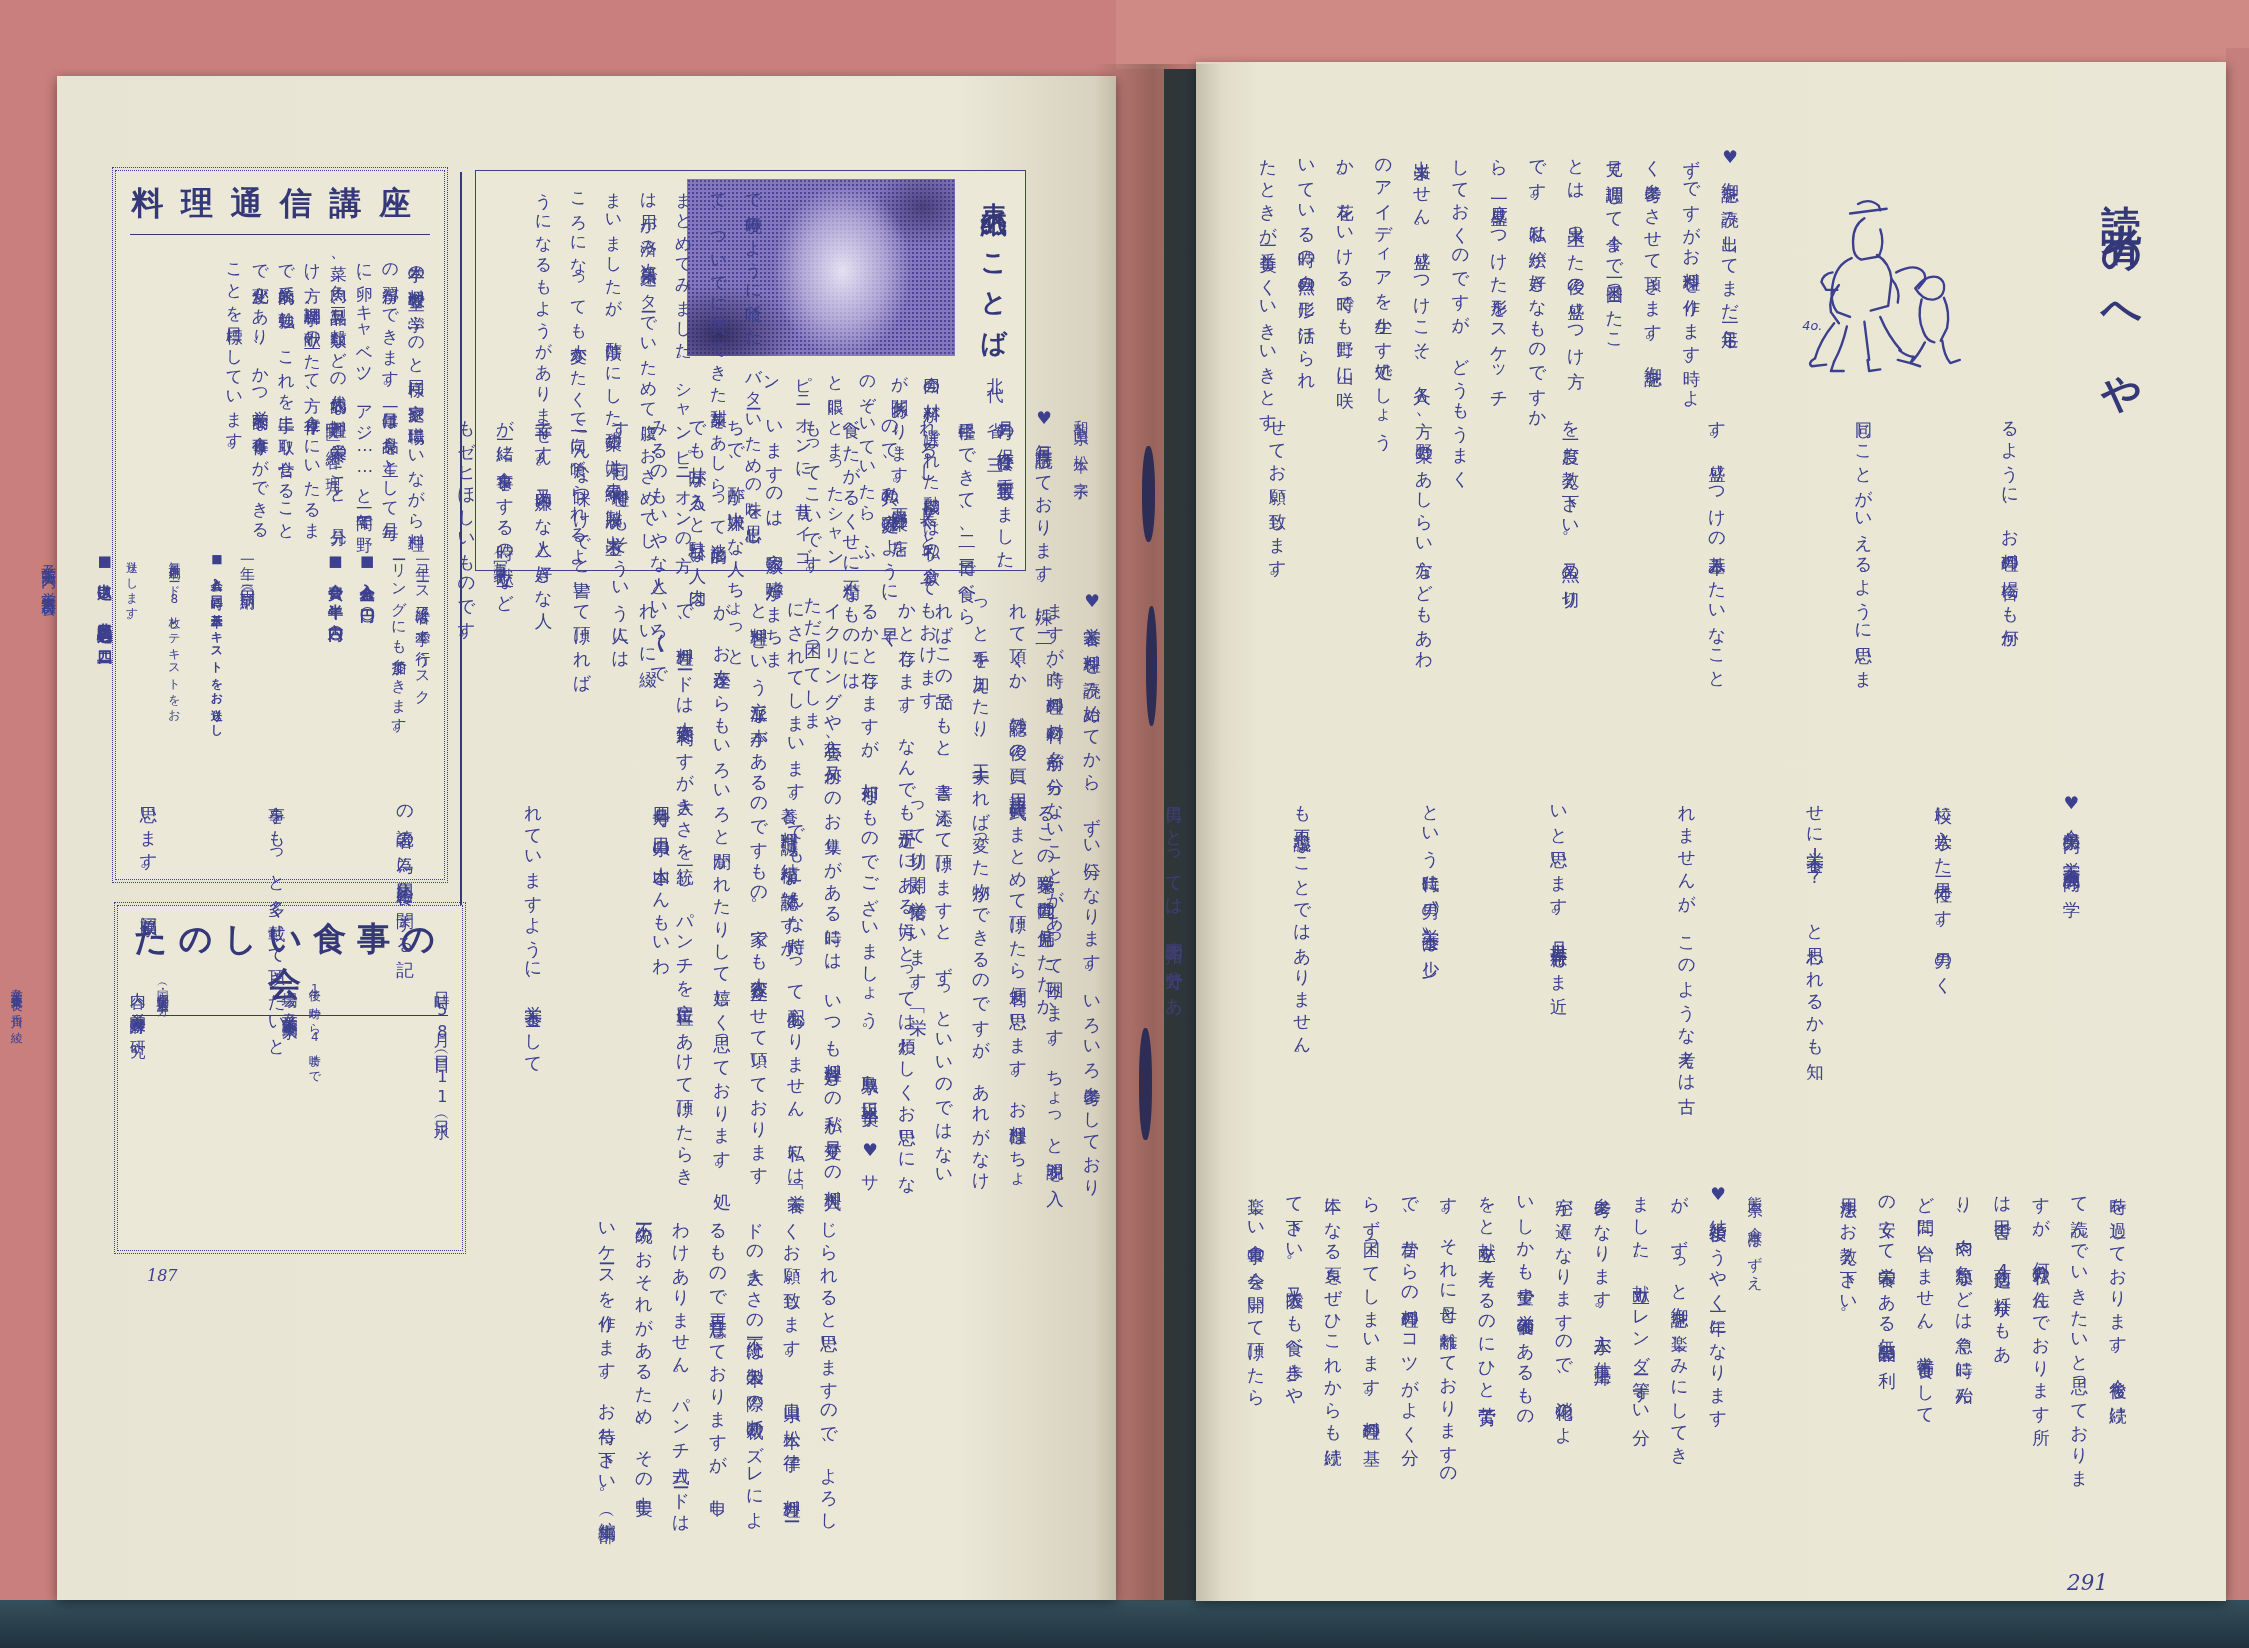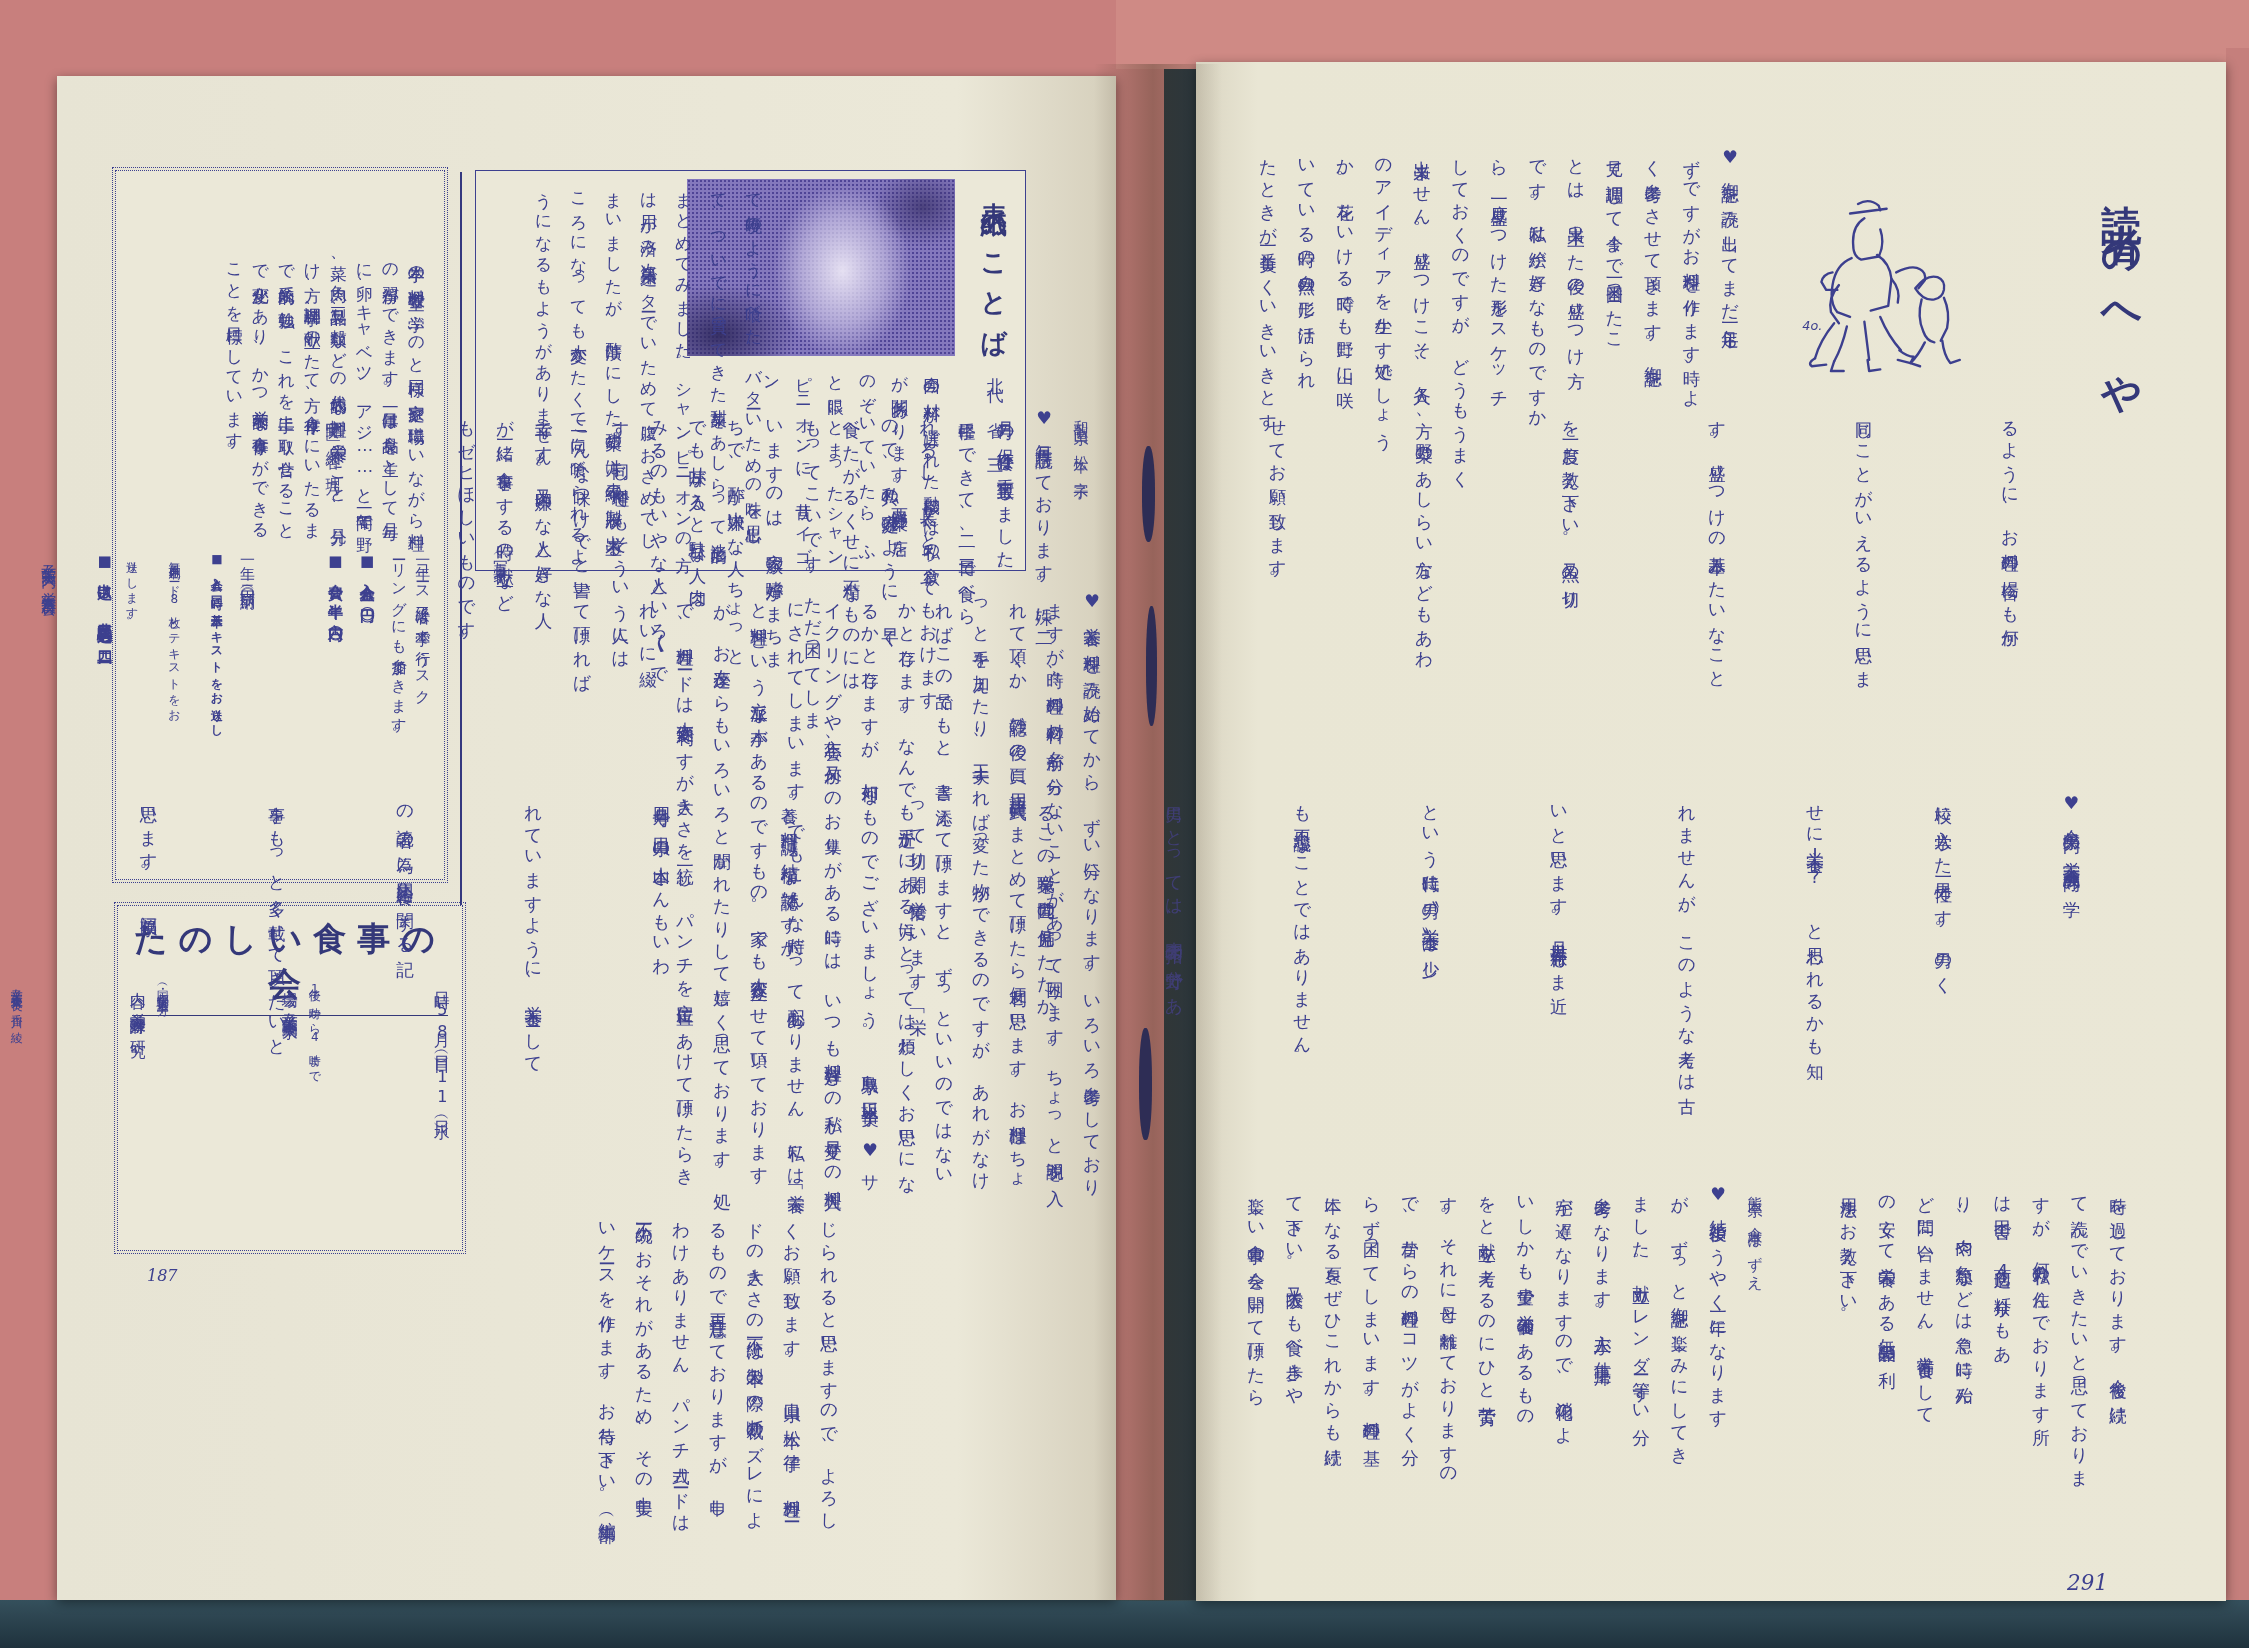--- a/index.html
+++ b/index.html
@@ -80,20 +80,21 @@
 <body>
 
 <div class="pink-backdrop"></div>
 <div class="pink-top"></div>
 <div class="pink-right"></div>
 <div class="surface-bottom"></div>
 
 <div class="paper" id="paper-left">
 
   <div class="dotted-box" id="course-box">
+    <span class="box-header">料理通信講座</span>
     <div class="vflow" id="course-body">本学の料理教室で学ぶのと同様に家庭や職場にいながら料理の習得ができます。一年目は食品を主として月毎に卵、キャベツ、アジ……と一年間で野菜、魚肉、豆製品、穀類などの代表的な料理と栄養のこと、見分け方、調理科学、献立のたて方、食卓作りにいたるまで系統的に勉強し、これを上手に取り合せることで変化があり、かつ栄養的な食事作りができることを目標にしています。</div>
     <div class="tier" id="course-sub">
         <span class="vcol">一年コース終了者は本学で行うスク</span>
         <span class="vcol">ーリングにも参加できます。</span>
         <span class="vcol b" style="padding-block-start: 8px;">■入会金　一〇〇円</span>
         <span class="vcol b" style="padding-block-start: 8px;">■会費　半年　六〇〇円</span>
         <span class="vcol" style="padding-block-start: 64px;">一年　一二〇〇円（前納）</span>
         <span class="vcol small b" style="padding-block-start: 8px;">■入会と同時に基本テキストをお送りし</span>
         <span class="vcol small" style="padding-block-start: 24px;">毎月原色刷カード8枚とテキストをお</span>
         <span class="vcol small" style="padding-block-start: 24px;">送りします。</span>

